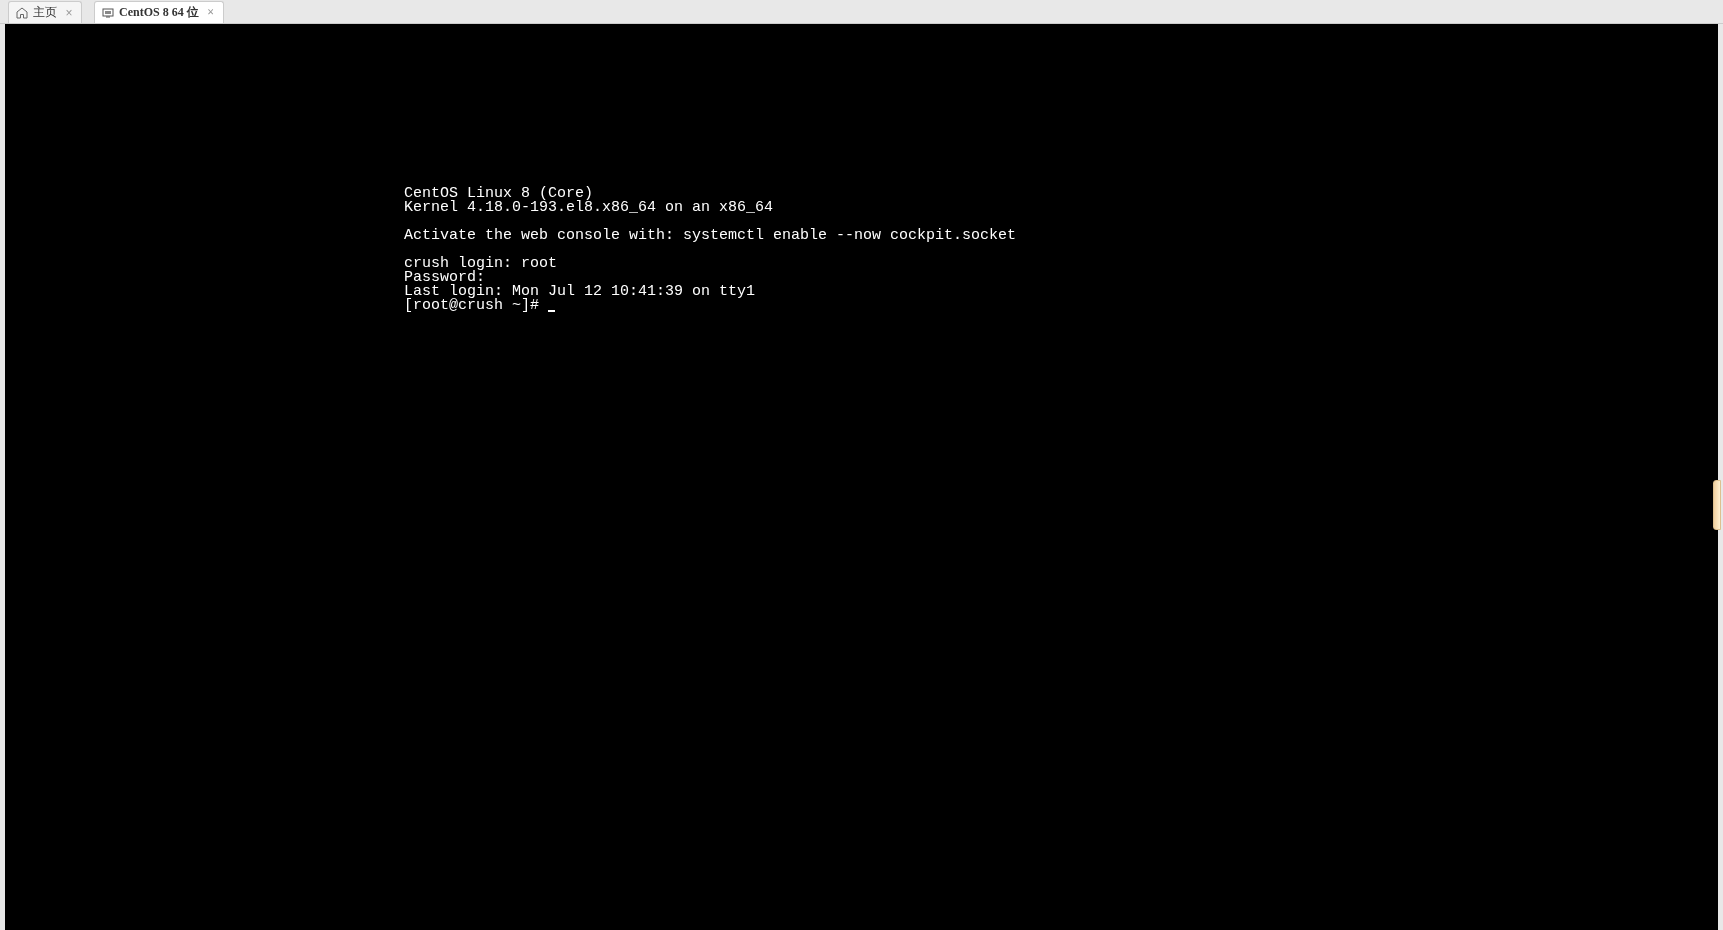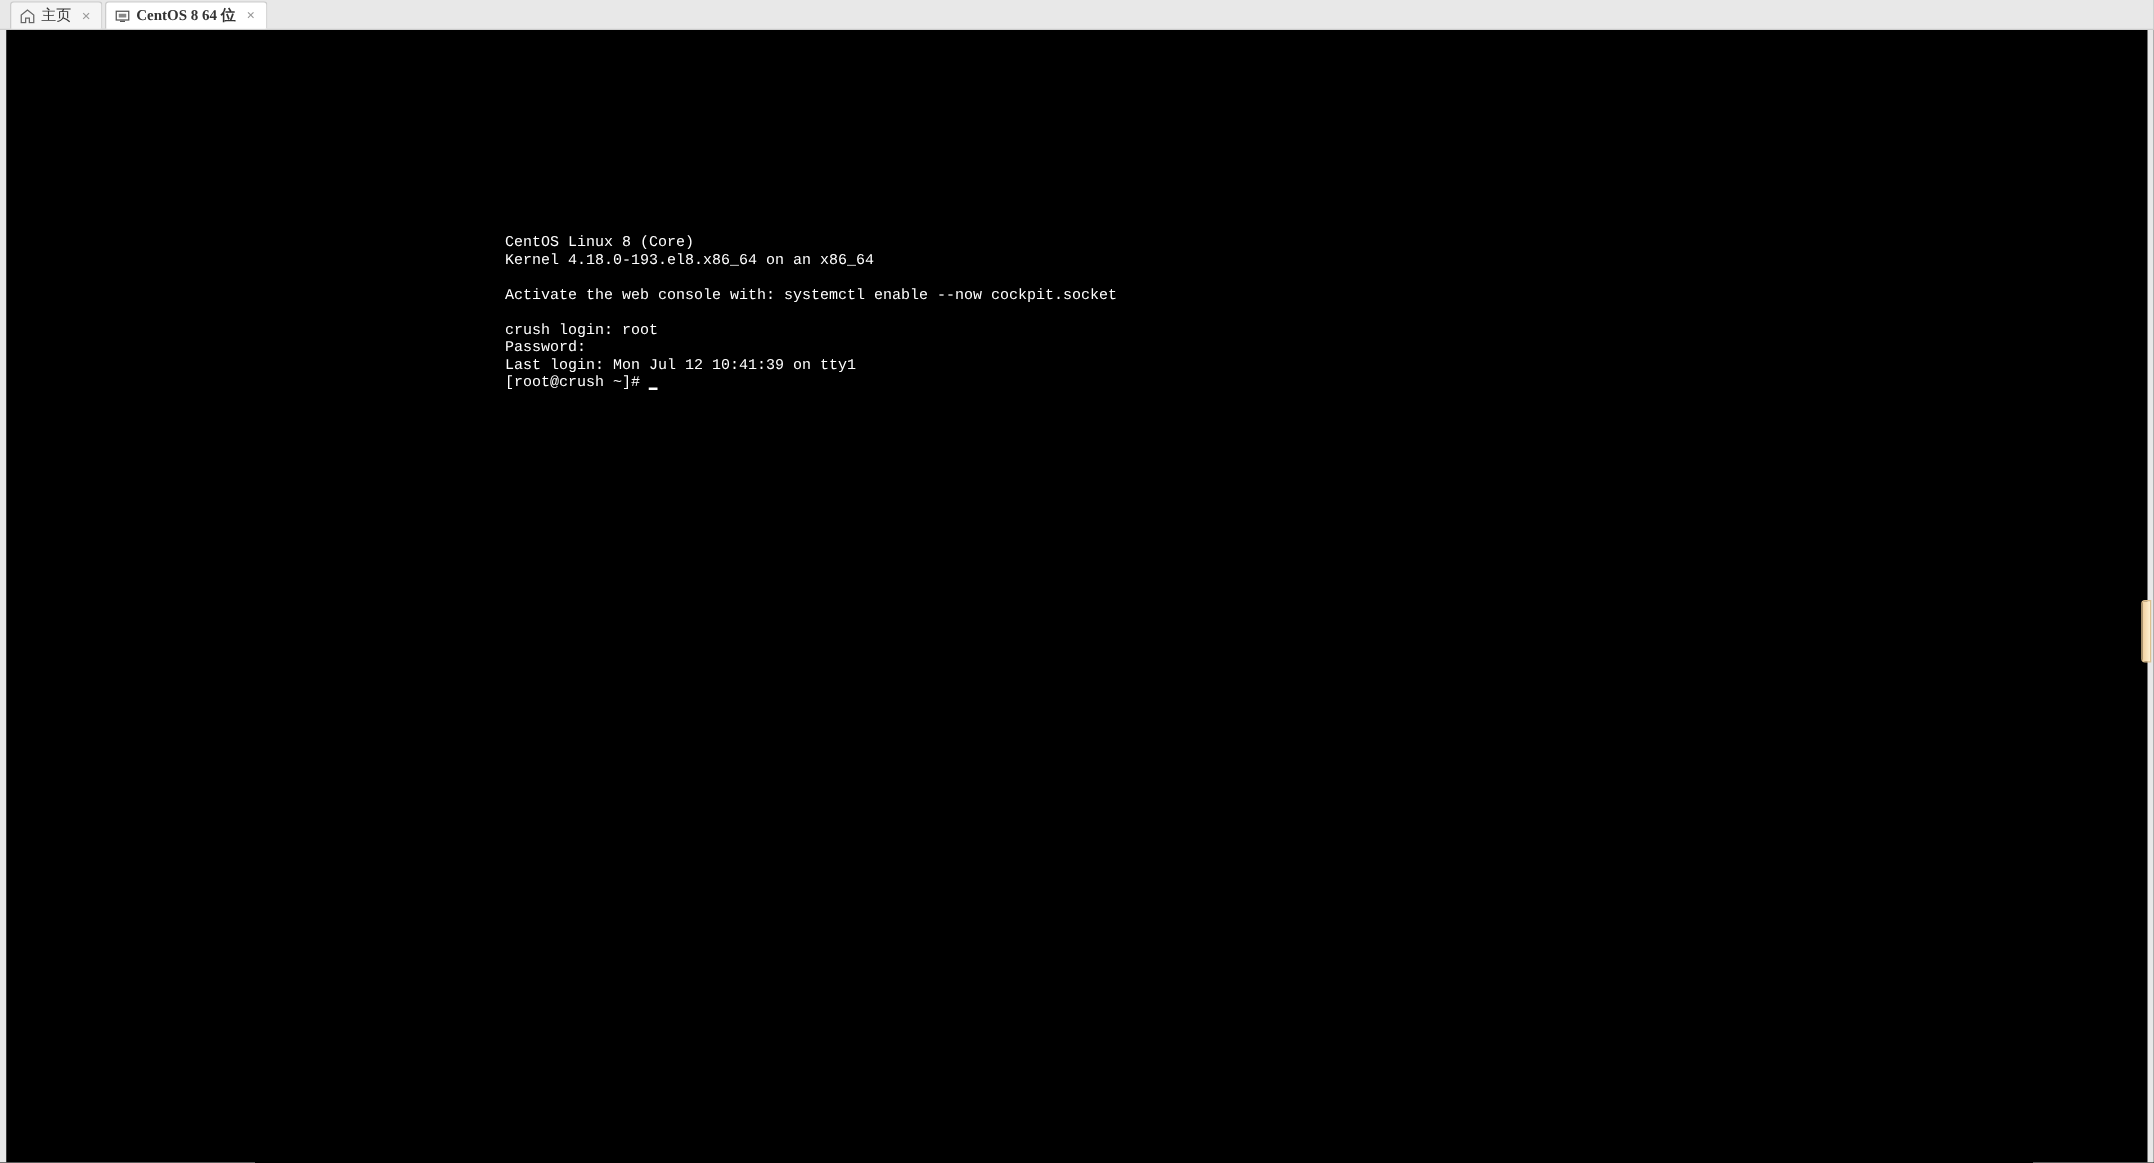--- a/index.html
+++ b/index.html
@@ -23,21 +23,21 @@
       padding-left: 8px;
       border-bottom: 1px solid #ccc;
     }
     .tab {
       display: flex;
       align-items: center;
       background: #f5f5f5;
       border: 1px solid #ccc;
       border-bottom: none;
       padding: 3px 6px;
-      margin-right: 2px;
+      margin-right: 12px;
       border-top-left-radius: 3px;
       border-top-right-radius: 3px;
       font-size: 12px;
       cursor: pointer;
       height: 22px;
     }
     .tab.active {
       background: #fff;
       font-weight: bold;
       font-family: Liberation Serif, serif;
@@ -68,21 +68,21 @@
       left: 5px;
       right: 5px;
       bottom: 0;
       background: #000;
       overflow: hidden;
     }
     .terminal-content {
       padding-top: 163px;
       padding-left: 399px;
       font-family: 'Courier New', monospace;
-      font-size: 12px;
+      font-size: 15px;
       line-height: 14px;
       color: #fff;
       white-space: pre;
     }
     .cursor {
       display: inline-block;
       background: #fff;
       width: 7px;
       height: 2px;
       vertical-align: bottom;

